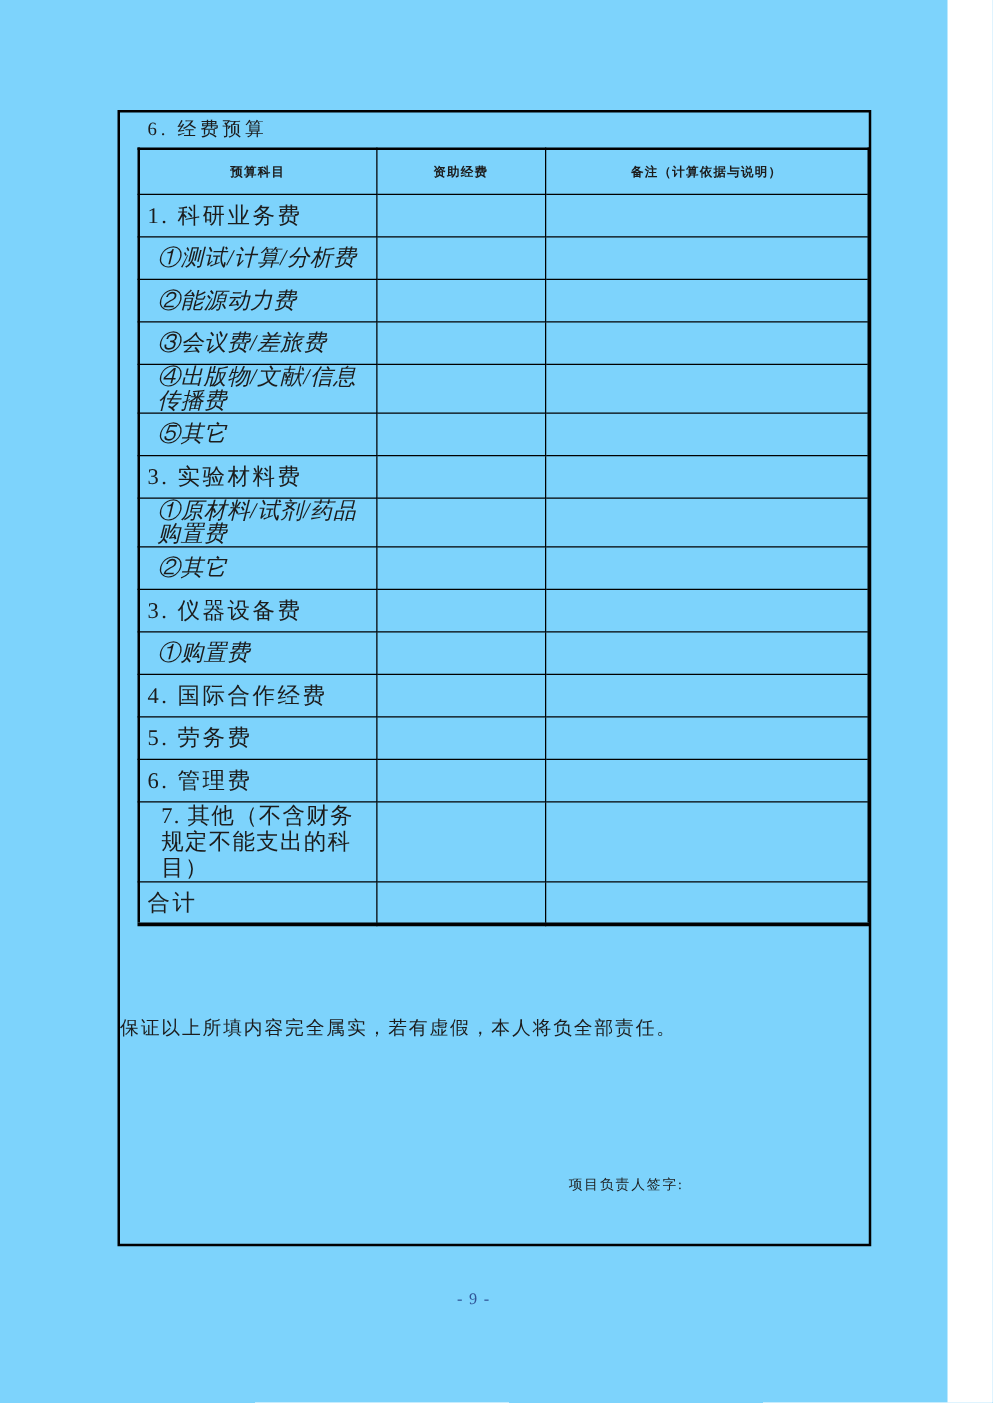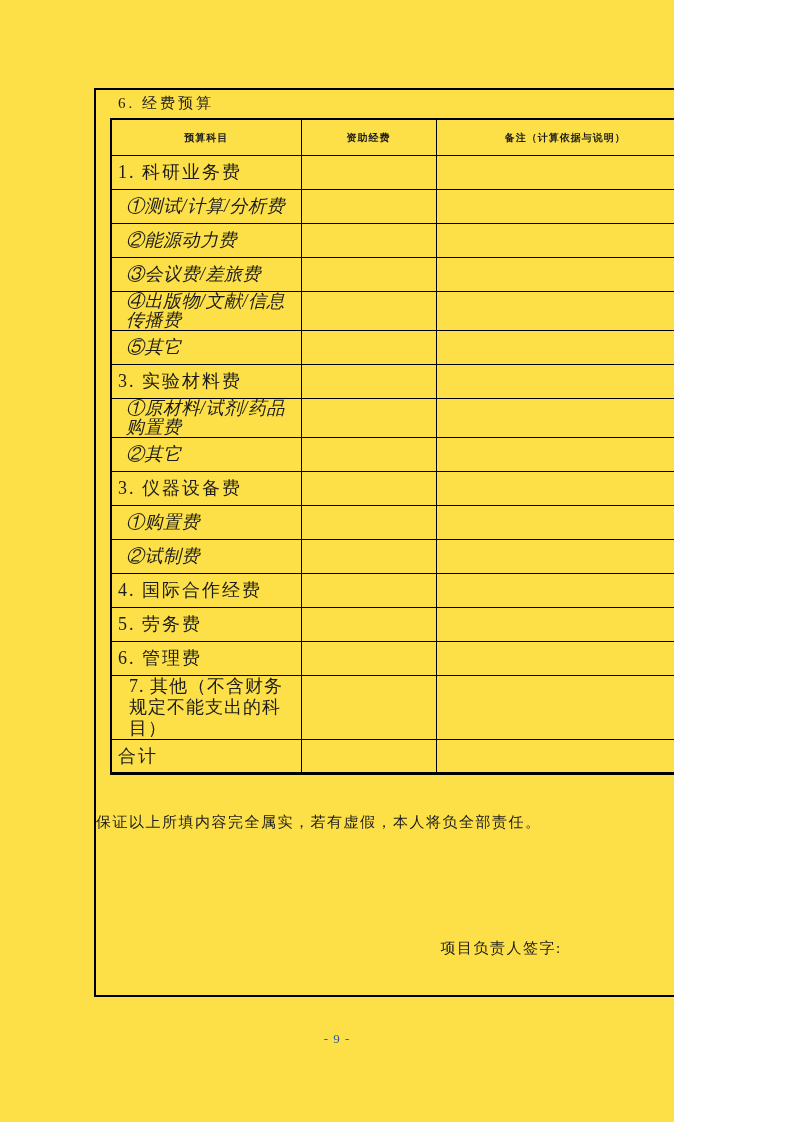--- a/index.html
+++ b/index.html
@@ -1,20 +1,20 @@
 <!DOCTYPE html>
 <html><head>
 <meta charset="utf-8">
 <style>
   html, body { margin: 0; padding: 0; background: #ffffff; }
   .page {
     position: relative;
-    width: 674px;
+    width: 758px;
     height: 1122px;
-    background: #fde047;
+    background: #7dd3fc;
     font-family: "Liberation Serif", "DejaVu Serif", serif;
     color: #1c1c1c;
     overflow: hidden;
   }
   .outer-box {
     position: absolute;
     left: 94px;
     top: 88px;
     width: 599px;
     height: 905px;
@@ -80,21 +80,21 @@
     font-size: 15px;
     letter-spacing: 1.5px;
     white-space: nowrap;
   }
   .signature-block {
     position: absolute;
     top: 848px;
     left: 300px;
     width: 210px;
     text-align: center;
-    font-size: 15px;
+    font-size: 11px;
   }
   .signature-label {
     letter-spacing: 1.5px;
     line-height: 20px;
     white-space: nowrap;
   }
   .date-line {
     margin-top: 12px;
     line-height: 20px;
     letter-spacing: 1px;
@@ -182,25 +182,20 @@
         <tr class="top">
           <td class="label-cell">3. 仪器设备费</td>
           <td class="value-cell"></td>
           <td class="value-cell"></td>
         </tr>
         <tr class="sub">
           <td class="label-cell">①购置费</td>
           <td class="value-cell"></td>
           <td class="value-cell"></td>
         </tr>
-        <tr class="sub">
-          <td class="label-cell">②试制费</td>
-          <td class="value-cell"></td>
-          <td class="value-cell"></td>
-        </tr>
         <tr class="top">
           <td class="label-cell">4. 国际合作经费</td>
           <td class="value-cell"></td>
           <td class="value-cell"></td>
         </tr>
         <tr class="top">
           <td class="label-cell">5. 劳务费</td>
           <td class="value-cell"></td>
           <td class="value-cell"></td>
         </tr>

